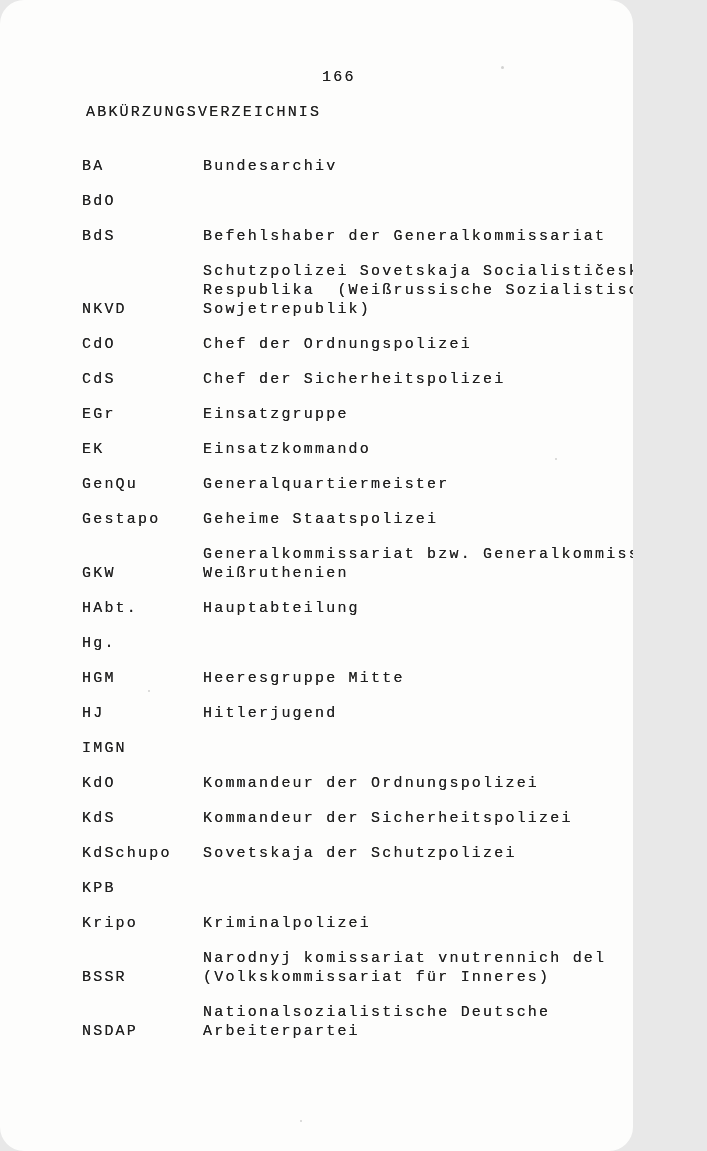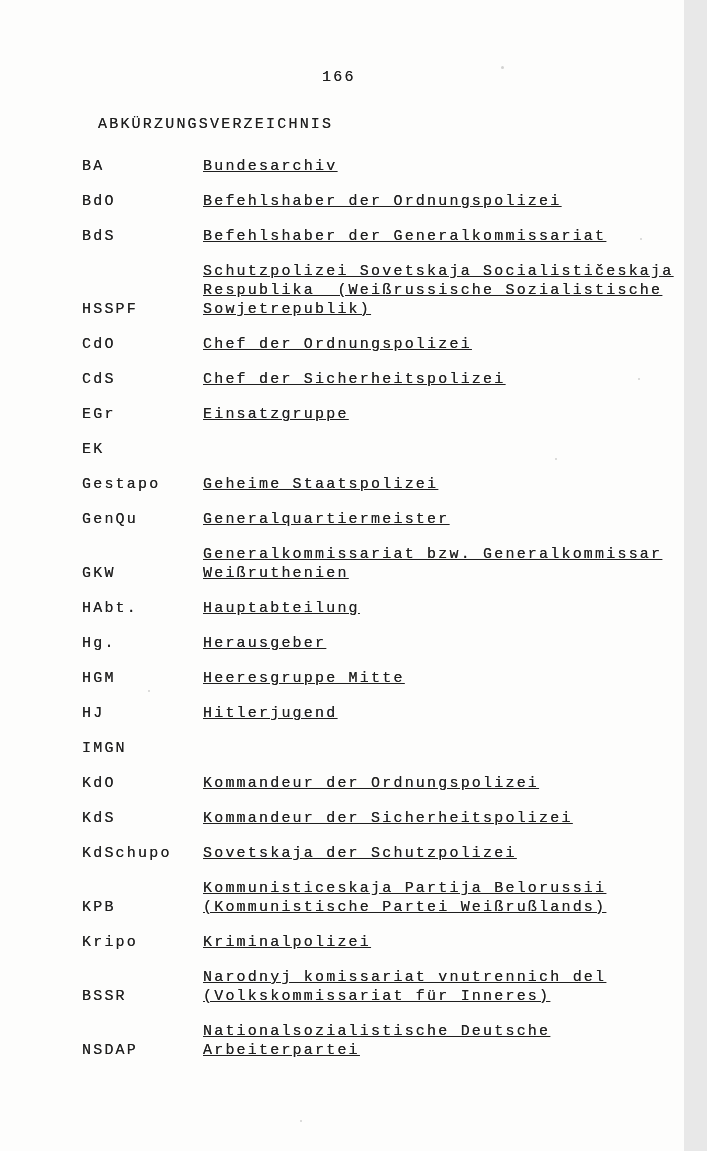--- a/index.html
+++ b/index.html
@@ -2,41 +2,42 @@
 <html><head>
 <meta charset="utf-8">
 <style>
   html, body {
     margin: 0;
     padding: 0;
     background: #e8e8e8;
   }
   .page {
     position: relative;
-    width: 684px;
+    width: 633px;
     height: 1151px;
     background: #fdfdfc;
     overflow: hidden;
     font-family: "Liberation Mono", monospace;
     color: #1f1f1f;
     text-shadow: 0 0 0.5px rgba(20,20,20,0.75);
+    border-radius: 24px;
   }
   .page-number {
     position: absolute;
     top: 68px;
     left: 322px;
     font-size: 15px;
     letter-spacing: 2.2px;
     line-height: 19px;
   }
   .heading {
     position: absolute;
     top: 99px;
     left: 82px;
-    margin: 16px;
+    margin: 4px;
     font-size: 15px;
     font-weight: normal;
     letter-spacing: 2.2px;
     line-height: 19px;
     white-space: nowrap;
   }
   .abbr-list {
     position: absolute;
     top: 157px;
     left: 82px;
@@ -51,21 +52,20 @@
     line-height: 19px;
   }
   .entry .abbr {
     flex: 0 0 121px;
     width: 121px;
     white-space: nowrap;
   }
   .entry .def {
     flex: 1 1 auto;
     white-space: pre-wrap;
-    text-decoration: underline;
   }
   .speck {
     position: absolute;
     border-radius: 50%;
     background: rgba(60,60,60,0.22);
   }
 </style>
 </head>
 <body>
 
@@ -77,30 +77,29 @@
 
   <div class="abbr-list">
 
       <div class="entry">
         <span class="abbr">BA</span>
         <span class="def">Bundesarchiv</span>
       </div>
 
       <div class="entry">
         <span class="abbr">BdO</span>
-        <span class="def">Befehlshaber der Ordnungspolizei</span>
       </div>
 
       <div class="entry">
         <span class="abbr">BdS</span>
         <span class="def">Befehlshaber der Generalkommissariat</span>
       </div>
 
       <div class="entry">
-        <span class="abbr">HSSPF</span>
+        <span class="abbr">NKVD</span>
         <span class="def">Schutzpolizei Sovetskaja Socialističeskaja
 Respublika  (Weißrussische Sozialistische
 Sowjetrepublik)</span>
       </div>
 
       <div class="entry">
         <span class="abbr">CdO</span>
         <span class="def">Chef der Ordnungspolizei</span>
       </div>
 
@@ -109,46 +108,46 @@
         <span class="def">Chef der Sicherheitspolizei</span>
       </div>
 
       <div class="entry">
         <span class="abbr">EGr</span>
         <span class="def">Einsatzgruppe</span>
       </div>
 
       <div class="entry">
         <span class="abbr">EK</span>
+        <span class="def">Einsatzkommando</span>
+      </div>
+
+      <div class="entry">
+        <span class="abbr">GenQu</span>
+        <span class="def">Generalquartiermeister</span>
       </div>
 
       <div class="entry">
         <span class="abbr">Gestapo</span>
         <span class="def">Geheime Staatspolizei</span>
-      </div>
-
-      <div class="entry">
-        <span class="abbr">GenQu</span>
-        <span class="def">Generalquartiermeister</span>
       </div>
 
       <div class="entry">
         <span class="abbr">GKW</span>
         <span class="def">Generalkommissariat bzw. Generalkommissar
 Weißruthenien</span>
       </div>
 
       <div class="entry">
         <span class="abbr">HAbt.</span>
         <span class="def">Hauptabteilung</span>
       </div>
 
       <div class="entry">
         <span class="abbr">Hg.</span>
-        <span class="def">Herausgeber</span>
       </div>
 
       <div class="entry">
         <span class="abbr">HGM</span>
         <span class="def">Heeresgruppe Mitte</span>
       </div>
 
       <div class="entry">
         <span class="abbr">HJ</span>
         <span class="def">Hitlerjugend</span>
@@ -169,22 +168,20 @@
         <span class="def">Kommandeur der Sicherheitspolizei</span>
       </div>
 
       <div class="entry">
         <span class="abbr">KdSchupo</span>
         <span class="def">Sovetskaja der Schutzpolizei</span>
       </div>
 
       <div class="entry">
         <span class="abbr">KPB</span>
-        <span class="def">Kommunisticeskaja Partija Belorussii
-(Kommunistische Partei Weißrußlands)</span>
       </div>
 
       <div class="entry">
         <span class="abbr">Kripo</span>
         <span class="def">Kriminalpolizei</span>
       </div>
 
       <div class="entry">
         <span class="abbr">BSSR</span>
         <span class="def">Narodnyj komissariat vnutrennich del

